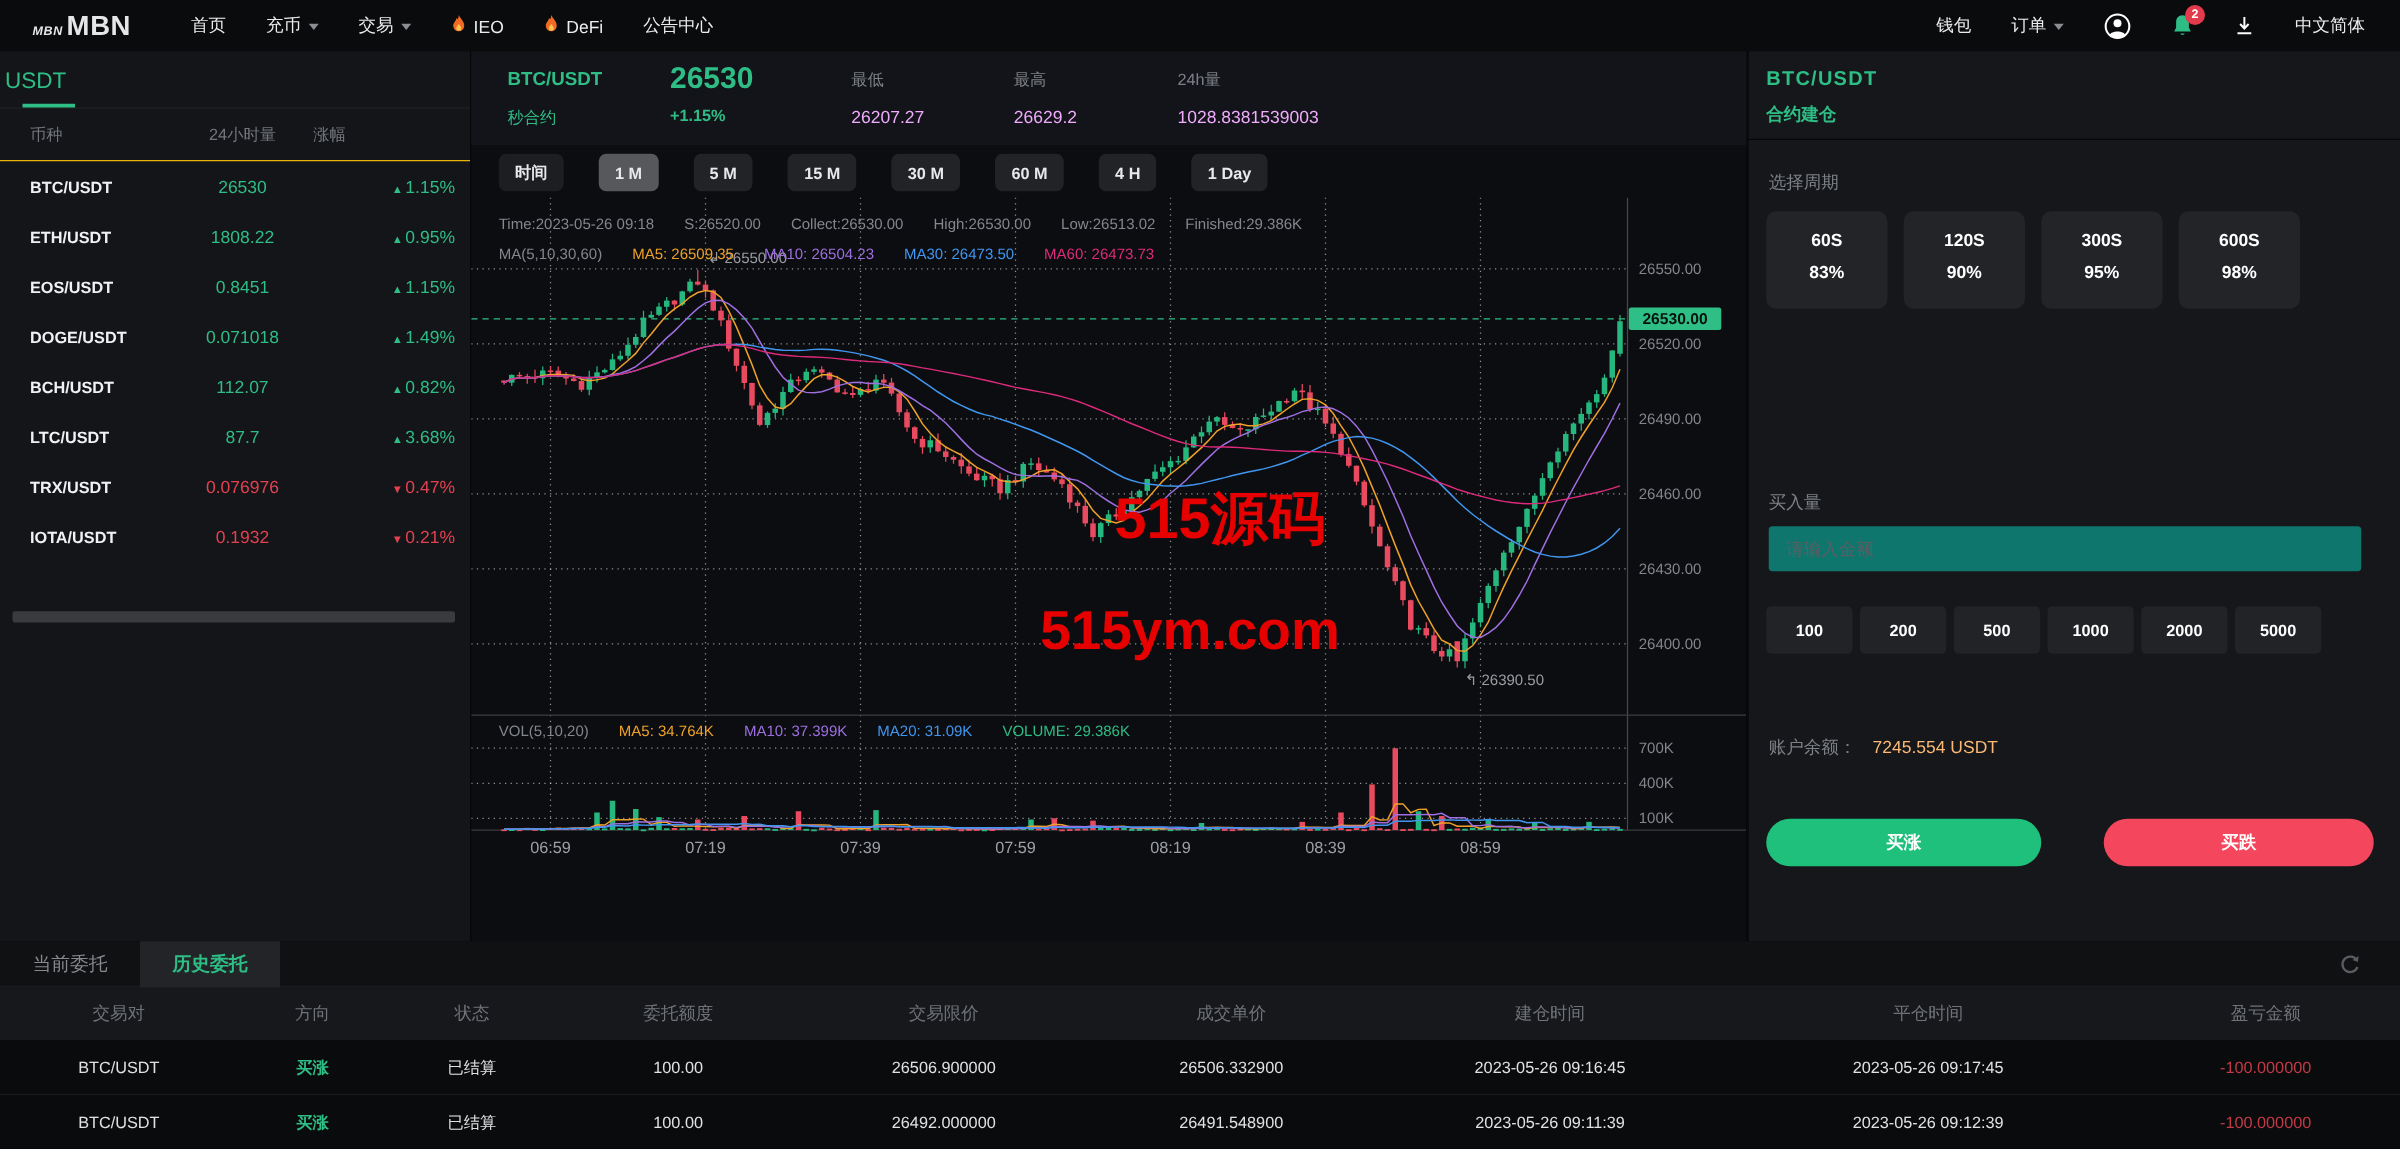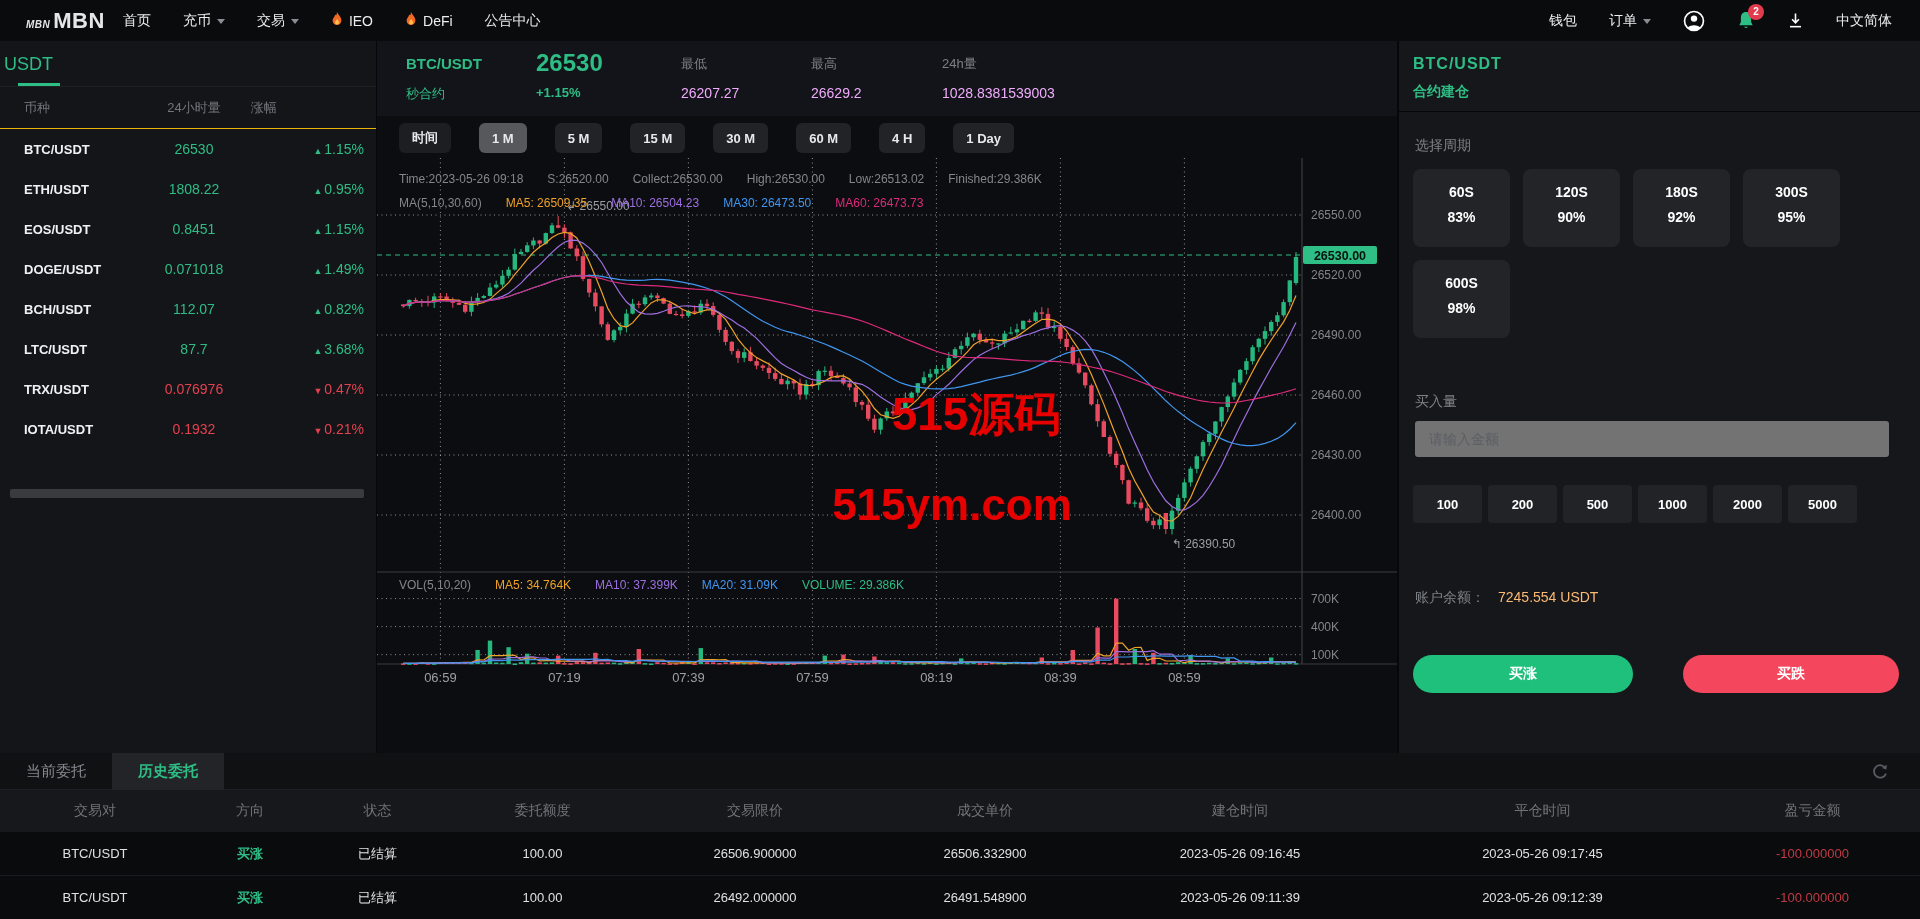--- a/index.html
+++ b/index.html
@@ -1,20 +1,20 @@
 <!DOCTYPE html>
 <html><head>
 <meta charset="utf-8">
 <style>
 *{margin:0;padding:0;box-sizing:border-box;}
 html,body{width:1920px;height:919px;background:#060708;font-family:"Liberation Sans",sans-serif;overflow:hidden;}
 #app{position:relative;width:1920px;height:919px;background:#060708;color:#e4e6e8;font-size:14px;}
 
 .navbar{position:absolute;top:0;left:0;width:1920px;height:41px;background:#0a0b0d;display:flex;align-items:center;}
-.logo{display:flex;align-items:baseline;margin-left:26px;margin-right:18px;cursor:pointer;text-align:center;}
+.logo{display:flex;align-items:baseline;margin-left:26px;margin-right:48px;cursor:pointer;text-align:center;}
 .logo-small{font-style:italic;font-weight:bold;font-size:10px;letter-spacing:.5px;margin-right:3px;}
 .logo-big{font-weight:bold;font-size:22px;letter-spacing:.5px;}
 .nav-left{display:flex;align-items:center;gap:32px;}
 .nav-item{font-size:14px;color:#eceded;cursor:pointer;display:flex;align-items:center;gap:6px;white-space:nowrap;}
 .caret{width:0;height:0;border-left:4.5px solid transparent;border-right:4.5px solid transparent;border-top:5px solid #8a8d92;margin-top:2px;}
 .nav-right{margin-left:auto;display:flex;align-items:center;gap:32px;margin-right:28px;}
 .icon-btn{position:relative;display:flex;align-items:center;cursor:pointer;}
 .badge{position:absolute;top:-7px;right:-9px;background:#e23b4e;color:#fff;font-size:10px;font-weight:bold;min-width:16px;height:16px;border-radius:8px;display:flex;align-items:center;justify-content:center;padding:0 3px;}
 
 .main{position:absolute;top:41px;left:0;width:1920px;height:712px;}
@@ -65,21 +65,21 @@
 
 .t-sym{position:absolute;left:14px;top:14px;color:#2ebd85;font-weight:bold;font-size:16px;letter-spacing:1px;}
 .t-sub{position:absolute;left:14px;top:42px;color:#2ebd85;font-size:14px;font-weight:bold;}
 .t-div{position:absolute;left:0;top:70px;width:100%;height:1px;background:#060708;}
 .t-period-label{position:absolute;left:16px;top:96px;color:#7d8186;font-size:14px;}
 .period-grid{position:absolute;left:14px;top:128px;width:494px;display:flex;flex-wrap:wrap;gap:13px;}
 .p-card{width:97px;height:78px;background:#232428;border-radius:8px;cursor:pointer;text-align:center;}
 .p-name{margin-top:15px;font-size:14px;font-weight:bold;color:#fff;}
 .p-pct{margin-top:9px;font-size:14px;font-weight:bold;color:#fff;}
 .t-amount-label{position:absolute;left:16px;top:352px;color:#7d8186;font-size:14px;}
-.t-input{position:absolute;left:16px;top:380px;width:474px;height:36px;background:#737373;border:none;border-radius:3px;color:#dfe1e3;font-size:14px;padding:0 14px;outline:none;font-family:"Liberation Sans",sans-serif;}
+.t-input{position:absolute;left:16px;top:380px;width:474px;height:36px;background:#0f766e;border:none;border-radius:3px;color:#dfe1e3;font-size:14px;padding:0 14px;outline:none;font-family:"Liberation Sans",sans-serif;}
 .t-input::placeholder{color:#5b5e63;}
 .quick-row{position:absolute;left:14px;top:444px;display:flex;gap:6px;}
 .q-btn{width:69px;height:38px;background:#222327;border-radius:4px;color:#fff;font-size:13px;font-weight:bold;display:flex;align-items:center;justify-content:center;cursor:pointer;}
 .t-balance{position:absolute;left:16px;top:548px;font-size:14px;color:#7d8186;}
 .t-balance b{color:#fdba74;font-weight:normal;margin-left:13px;}
 .buy-up{position:absolute;left:14px;top:614px;width:220px;height:38px;border-radius:19px;background:#1fc07c;color:#fff;font-size:14px;font-weight:bold;display:flex;align-items:center;justify-content:center;cursor:pointer;}
 .buy-down{position:absolute;left:284px;top:614px;width:216px;height:38px;border-radius:19px;background:#f4465c;color:#fff;font-size:14px;font-weight:bold;display:flex;align-items:center;justify-content:center;cursor:pointer;}
 
 .orders{position:absolute;top:753px;left:0;width:1920px;height:166px;background:#0a0b0d;}
 .o-tabs{height:37px;background:#101113;border-bottom:1px solid #1e1f22;display:flex;position:relative;}
@@ -749,24 +749,20 @@
       <div class="period-grid">
           <div class="p-card">
             <div class="p-name">60S</div>
             <div class="p-pct">83%</div>
           </div>
           <div class="p-card">
             <div class="p-name">120S</div>
             <div class="p-pct">90%</div>
           </div>
           <div class="p-card">
-            <div class="p-name">180S</div>
-            <div class="p-pct">92%</div>
-          </div>
-          <div class="p-card">
             <div class="p-name">300S</div>
             <div class="p-pct">95%</div>
           </div>
           <div class="p-card">
             <div class="p-name">600S</div>
             <div class="p-pct">98%</div>
           </div>
         </div>
       <span class="t-amount-label">买入量</span>
       <input class="t-input" type="text" placeholder="请输入金额" style="">

